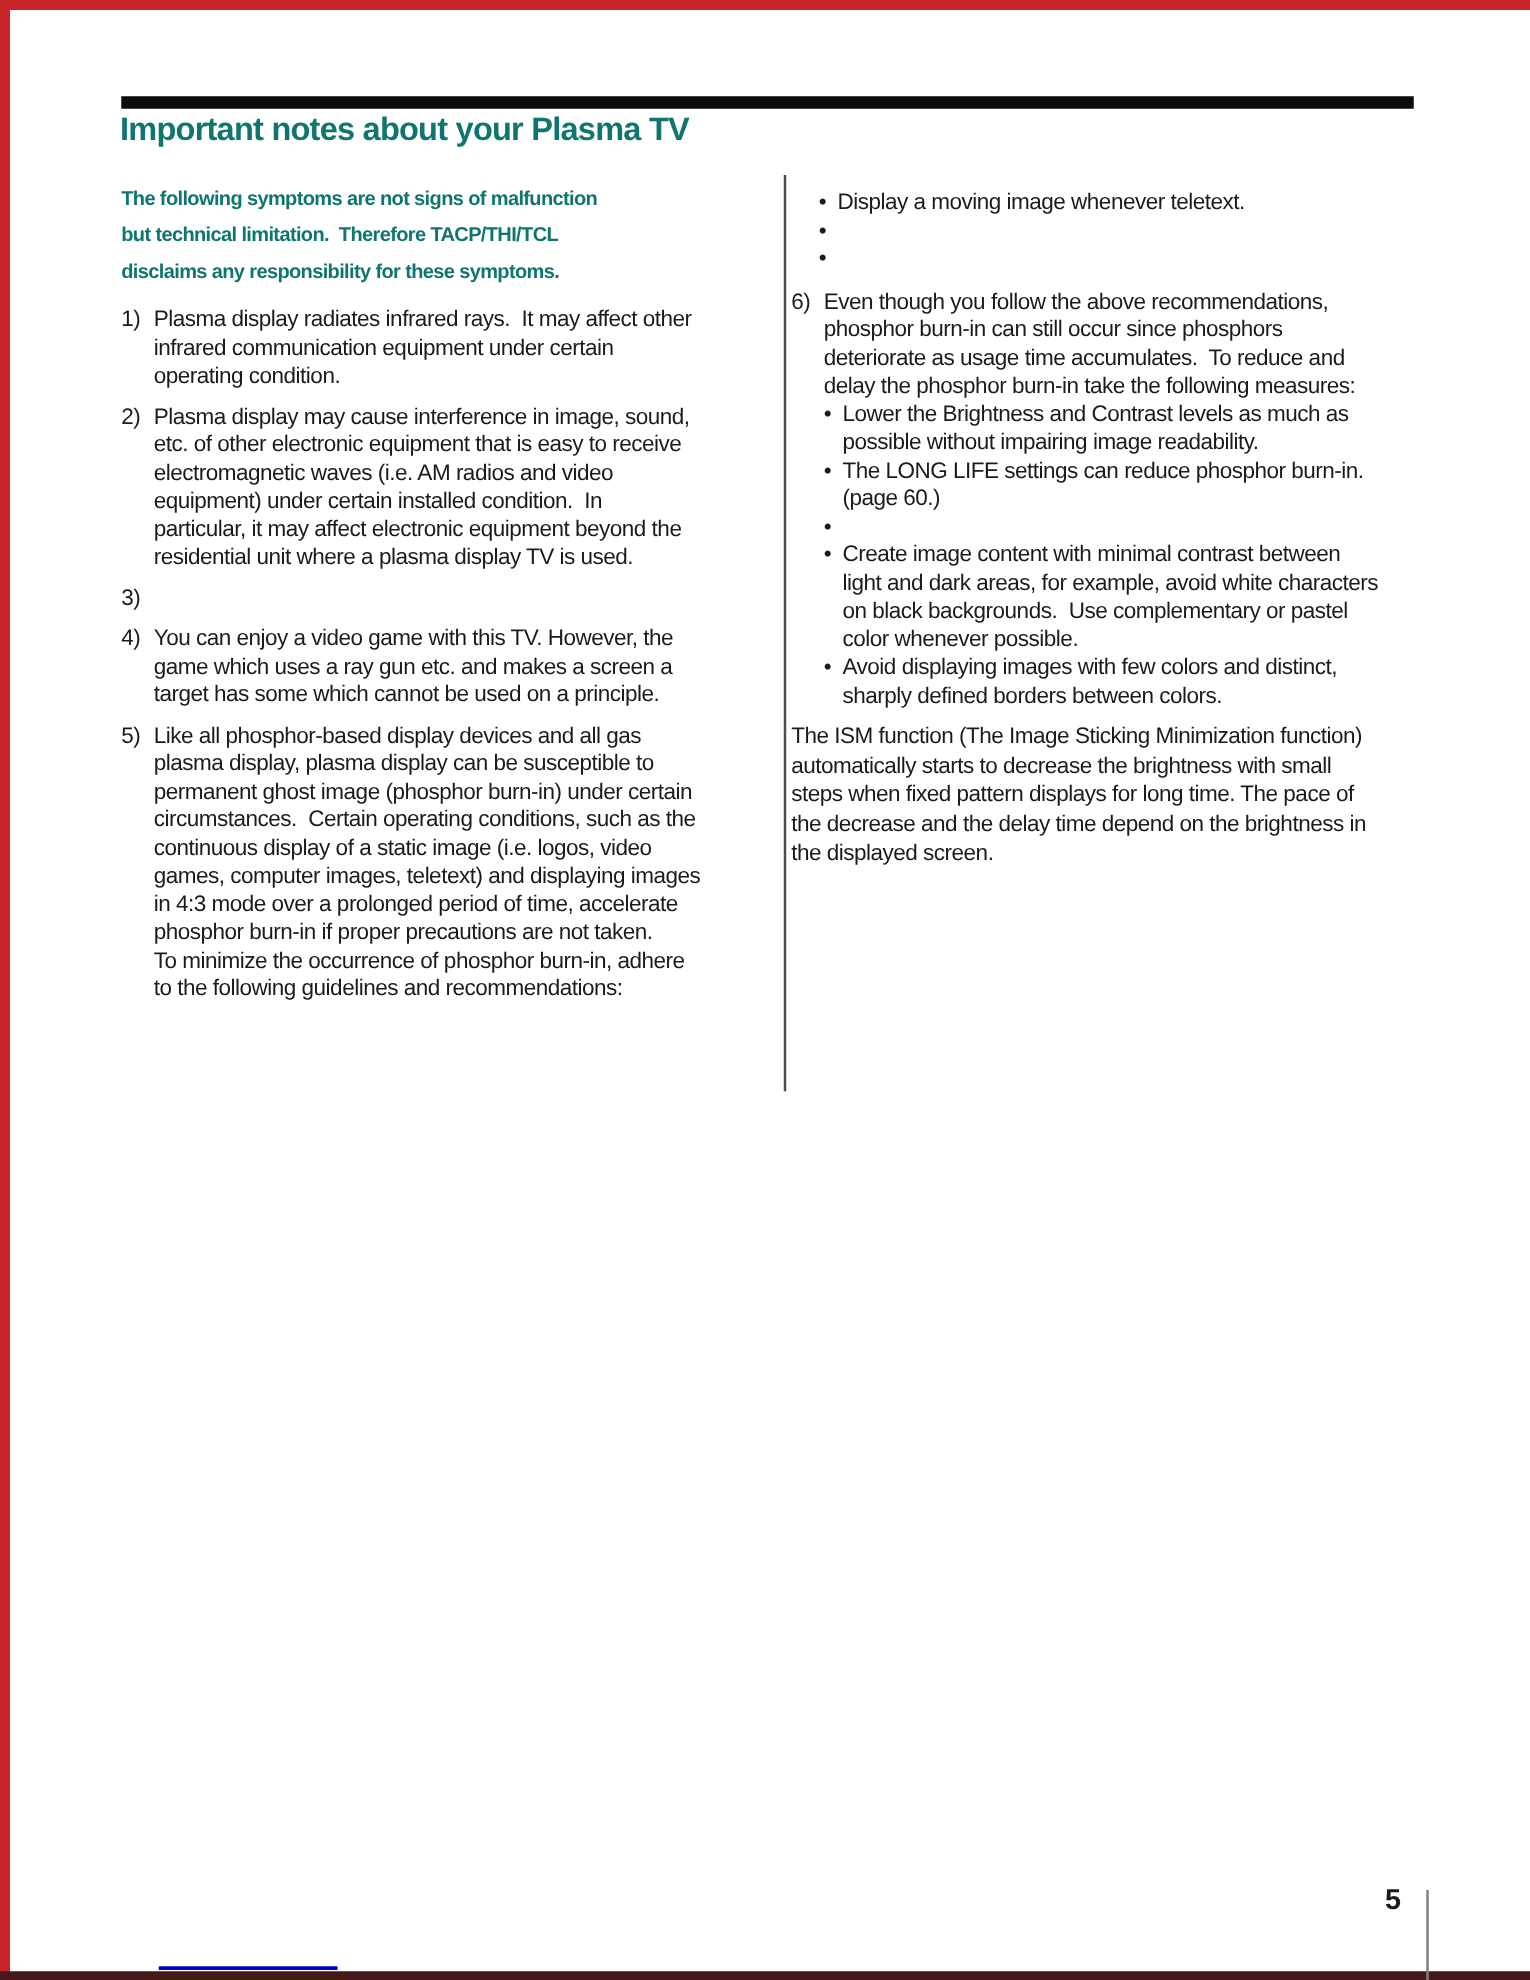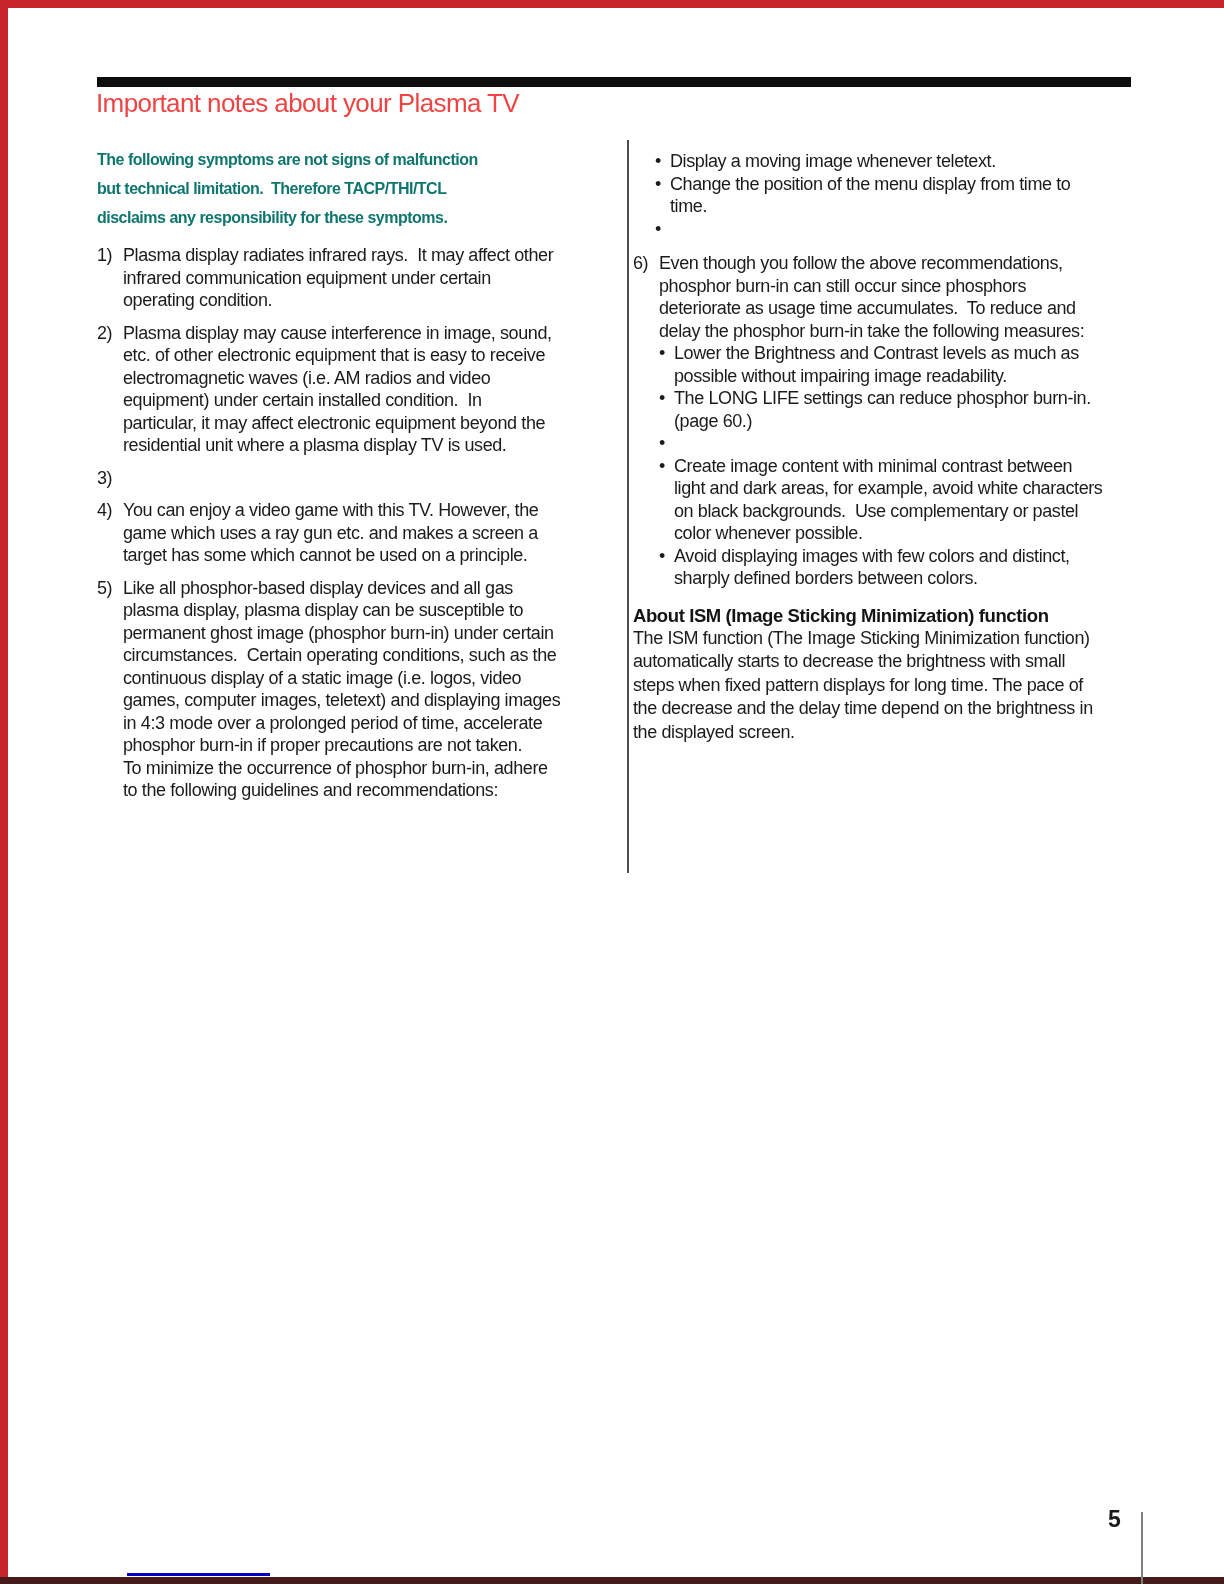--- a/index.html
+++ b/index.html
@@ -8,21 +8,21 @@
     font-family:"Liberation Sans","DejaVu Sans",sans-serif;color:#1b1b1b;
   }
   
   .edge-top{position:absolute;left:0;top:0;width:1224px;height:8px;background:#c8252b;}
   .edge-left{position:absolute;left:0;top:0;width:8px;height:1584px;background:#c8252b;}
   .edge-bottom{position:absolute;left:0;top:1577px;width:1224px;height:7px;background:#451a1a;}
 
   .rule-top{position:absolute;left:97px;top:77px;width:1034px;height:10px;background:#0d0d0d;}
   .title{
     position:absolute;left:96px;top:88px;margin:0;
-    font-size:26px;font-weight:normal;letter-spacing:-0.6px;color:#ef4444;
+    font-size:26px;font-weight:bold;letter-spacing:-0.6px;color:#0f766e;
   }
   .pre{white-space:pre;}
   .col{position:absolute;font-size:18px;line-height:22.5px;letter-spacing:-0.4px;}
   .col-left{left:97px;top:145px;width:505px;}
   .col-right{left:633px;top:150px;width:515px;}
   .intro{
     margin:0 0 12px 0;font-weight:bold;font-size:16px;line-height:29px;
     letter-spacing:-0.5px;color:#0f766e;
   }
   .n-item{display:flex;margin:0 0 10px 0;}
@@ -103,22 +103,20 @@
   <div class="divider"></div>
 
   <div class="col col-right">
     <div class="b-list-top">
       <div class="b-item">
         <span class="dot">•</span>
         <span class="pre">Display a moving image whenever teletext.</span>
       </div>
       <div class="b-item">
         <span class="dot">•</span>
-        <span class="pre">Change the position of the menu display from time to
-time.</span>
       </div>
       <div class="b-item">
         <span class="dot">•</span>
       </div>
     </div>
 
     <div class="n-item">
       <span class="num">6)</span>
       <div class="item-body">
         <div class="pre">Even though you follow the above recommendations,
@@ -146,21 +144,20 @@
 color whenever possible.</span>
         </div>
         <div class="b-item">
           <span class="dot">•</span>
           <span class="pre">Avoid displaying images with few colors and distinct,
 sharply defined borders between colors.</span>
         </div>
       </div>
     </div>
 
-    <h2 class="ism-head">About ISM (Image Sticking Minimization) function</h2>
     <p class="ism-body pre">The ISM function (The Image Sticking Minimization function)
 automatically starts to decrease the brightness with small
 steps when fixed pattern displays for long time. The pace of
 the decrease and the delay time depend on the brightness in
 the displayed screen.</p>
   </div>
 
   <div class="page-num">5</div>
   <div class="footer-rule"></div>
   <div class="blue-line"></div>

